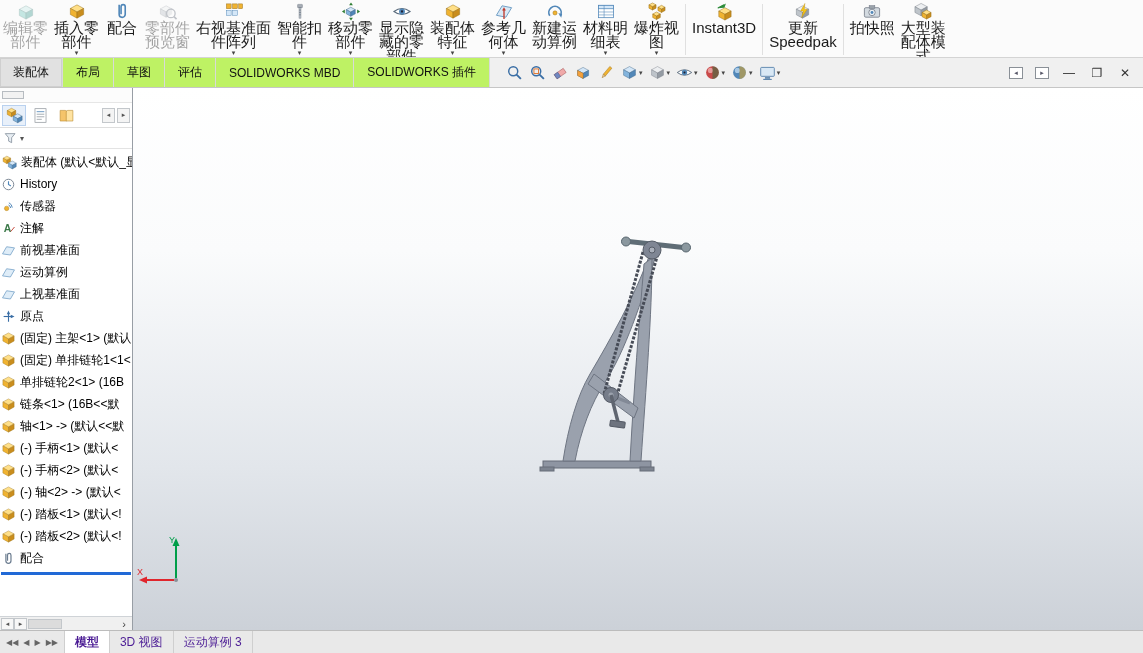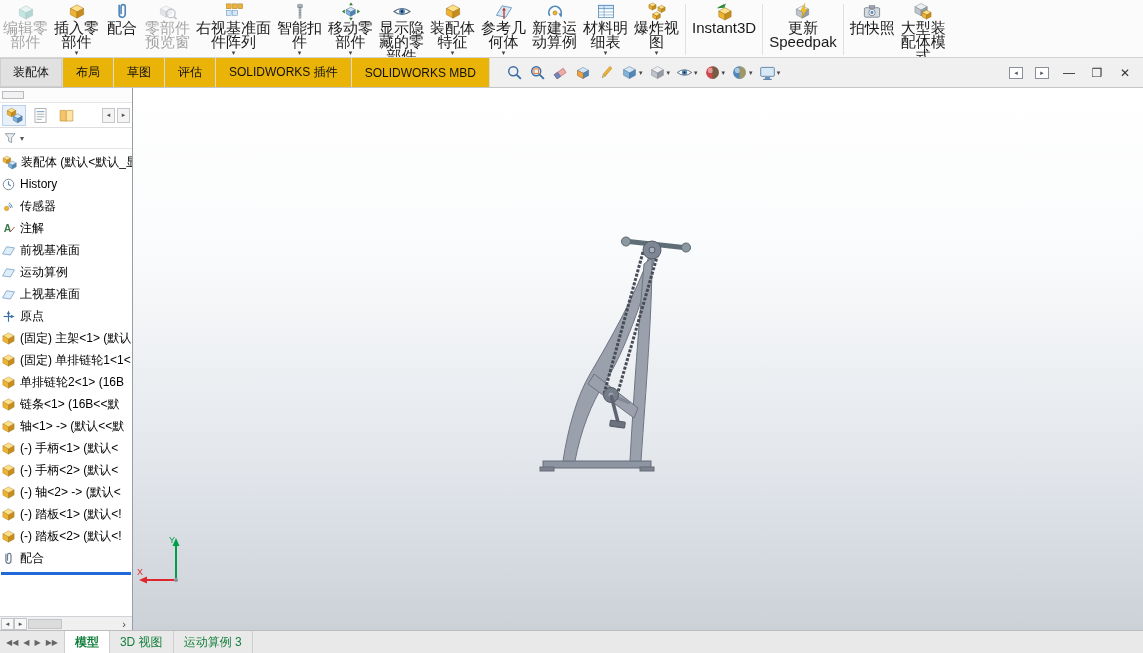--- a/index.html
+++ b/index.html
@@ -13,21 +13,21 @@
 .ic{display:inline-block}
 .ritem .ic{width:20px;height:19px;flex:0 0 auto}
 .rlbl{font-size:15px;line-height:14px;text-align:center;white-space:pre-line;color:#1a1a1a}
 .rcaret{font-size:7px;line-height:7px;color:#444}
 .ritem.disabled{opacity:.4}
 .rsep{width:1px;align-self:stretch;background:#e0e0e0;margin:2px 3px}
 
 
 #tabrow{position:absolute;left:0;top:58px;right:0;height:30px;background:#f0f0f0;border-bottom:1px solid #c6c6c6;display:flex;align-items:stretch}
 #ctabs{display:flex}
-.ttab{display:flex;align-items:center;padding:0 13px;font-size:12px;color:#111;background:#eab308;border-right:1px solid #d9d9d9;white-space:nowrap}
+.ttab{display:flex;align-items:center;padding:0 13px;font-size:12px;color:#111;background:#bef264;border-right:1px solid #d9d9d9;white-space:nowrap}
 .ttab.active{background:#e1e1e1;box-shadow:inset 0 0 0 1px #cfcfcf}
 #hud{display:flex;align-items:center;gap:6px;margin-left:16px}
 .hitem{display:flex;align-items:center;gap:1px}
 .hitem .ic{width:17px;height:17px}
 .hcaret{font-size:7px;color:#444}
 #winctl{margin-left:auto;display:flex;align-items:center;gap:12px;padding-right:10px}
 .wbtn{font-size:12px;color:#333;width:16px;text-align:center;cursor:default}
 .paneico{width:14px;height:12px;border:1px solid #8a9097;background:#fff;font-size:7px;display:flex;align-items:center;justify-content:center;color:#556}
 
 
@@ -56,21 +56,21 @@
 
 #viewport{position:absolute;left:133px;top:88px;right:0;bottom:23px;background:linear-gradient(180deg,#ffffff 0%,#fafbfc 30%,#e2e6eb 70%,#ccd1d8 100%)}
 .model{position:absolute;left:405px;top:140px}
 .triad{position:absolute;left:3px;top:443px}
 
 
 #bottombar{position:absolute;left:0;right:0;bottom:0;height:23px;background:#e9e9e9;border-top:1px solid #bcbcbc;display:flex;align-items:stretch;font-size:12px}
 #bnav{display:flex;align-items:center;gap:1px;padding:0 4px;border-right:1px solid #cfcfcf}
 .bnavbtn{font-size:8px;color:#666;padding:0 2px}
 #btabs{display:flex}
-.btab{display:flex;align-items:center;padding:0 10px;border-right:1px solid #cfcfcf;color:#15803d;white-space:nowrap}
+.btab{display:flex;align-items:center;padding:0 10px;border-right:1px solid #cfcfcf;color:#4c1d95;white-space:nowrap}
 .btab.active{background:#fff;font-weight:bold}
 </style>
 </head>
 <body>
 
 <div id="app">
 
   <div id="ribbon">
       <div class="ritem disabled">
         <span class="ic "><svg viewBox="0 0 20 20" width="100%" height="100%">
@@ -255,22 +255,22 @@
 式</div>
       </div>
     </div>
 
   <div id="tabrow">
     <div id="ctabs">
         <div class="ttab active">装配体</div>
         <div class="ttab">布局</div>
         <div class="ttab">草图</div>
         <div class="ttab">评估</div>
+        <div class="ttab">SOLIDWORKS MBD</div>
         <div class="ttab">SOLIDWORKS 插件</div>
-        <div class="ttab">SOLIDWORKS MBD</div>
       </div>
     <div id="hud">
         <div class="hitem">
           <span class="ic "><svg viewBox="0 0 20 20" width="100%" height="100%">
               <circle cx="8.5" cy="8.5" r="5.3" fill="none" stroke="#3a6ea5" stroke-width="1.7"></circle>
               <line x1="12.4" y1="12.4" x2="17.5" y2="17.5" stroke="#3a6ea5" stroke-width="2.2"></line>
             </svg></span>
         </div>
         <div class="hitem">
           <span class="ic "><svg viewBox="0 0 20 20" width="100%" height="100%">

